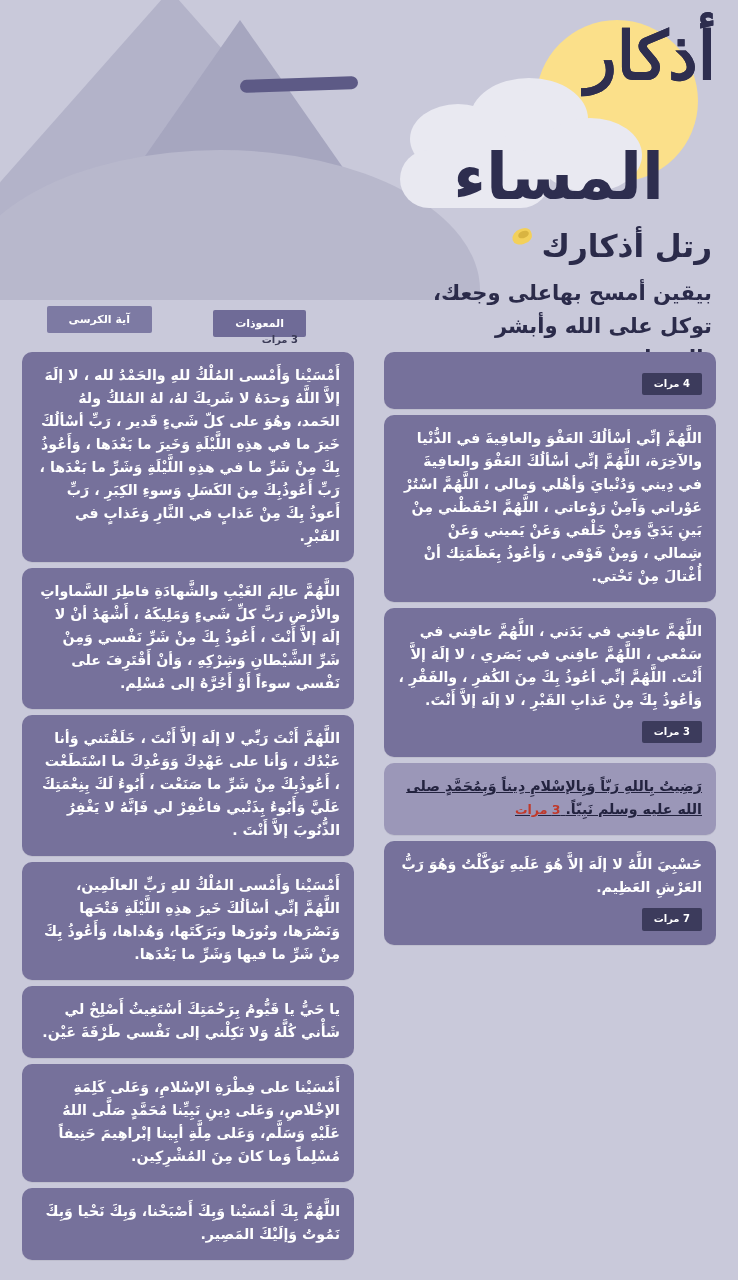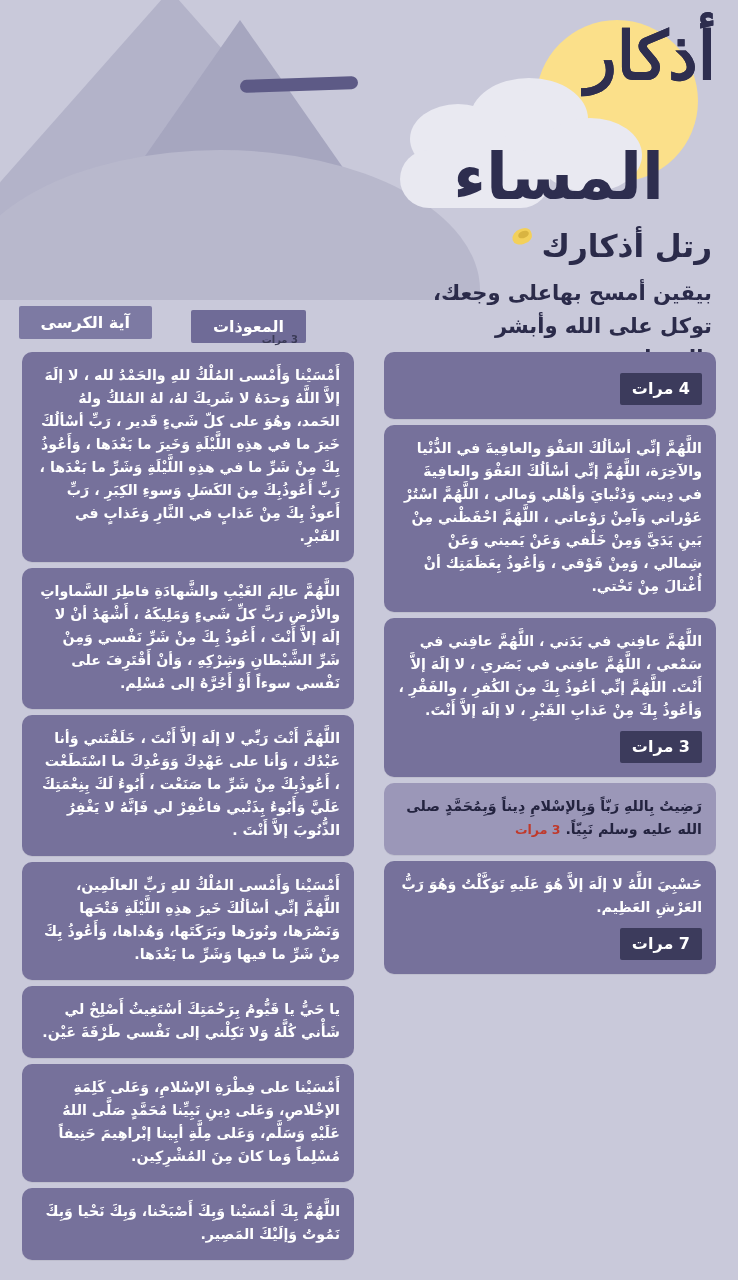--- a/index.html
+++ b/index.html
@@ -75,21 +75,21 @@
     border-radius:50%;transform:rotate(-20deg);
   }
   .intro-text{
     margin-top:12px;font-size:21px;line-height:1.55;color:#2b2b4a;font-weight:bold;
     direction:rtl;
   }
 
   
   .tags{position:absolute;left:0;top:300px;width:738px;height:44px;}
   .tag{
-    position:absolute;background:#6f6b97;color:#ffffff;font-size:16px;font-weight:bold;
+    position:absolute;background:#6f6b97;color:#ffffff;font-size:11px;font-weight:bold;
     padding:7px 22px;border-radius:2px;direction:rtl;
   }
   .tag.mu{right:432px;top:10px;}
   .tag.ayah{
     right:586px;top:6px;background:#7d7aa3;
   }
   .tag-sub{
     position:absolute;right:440px;top:34px;font-size:10px;color:#3b3b57;font-weight:bold;
   }
 
@@ -106,26 +106,26 @@
     margin-bottom:6px;
     direction:rtl;text-align:right;
     font-size:14.2px;line-height:1.62;font-weight:bold;
     position:relative;
     box-shadow:0 1px 0 rgba(0,0,0,0.05);
   }
   .card.light{
     background:#9b97b8;color:#23233f;
   }
   .badge{
-    display:inline-block;background:#3c3b5c;color:#fff;font-size:16px;font-weight:bold;
+    display:inline-block;background:#3c3b5c;color:#fff;font-size:10px;font-weight:bold;
     padding:3px 12px;border-radius:2px;margin-top:9px;
   }
   .count-red{color:#c0392b;font-size:12.5px;font-weight:bold;}
   .para{margin:0 0 10px 0;}
-  .para:last-child{margin-bottom:0;}
+  .para:last-child{margin-bottom:0;text-decoration:underline;}
 </style>
 </head>
 <body>
 
 <div class="page">
 
   <div class="hero">
     <div class="mountain-far"></div>
     <div class="mountain-near"></div>
     <div class="hill"></div>

